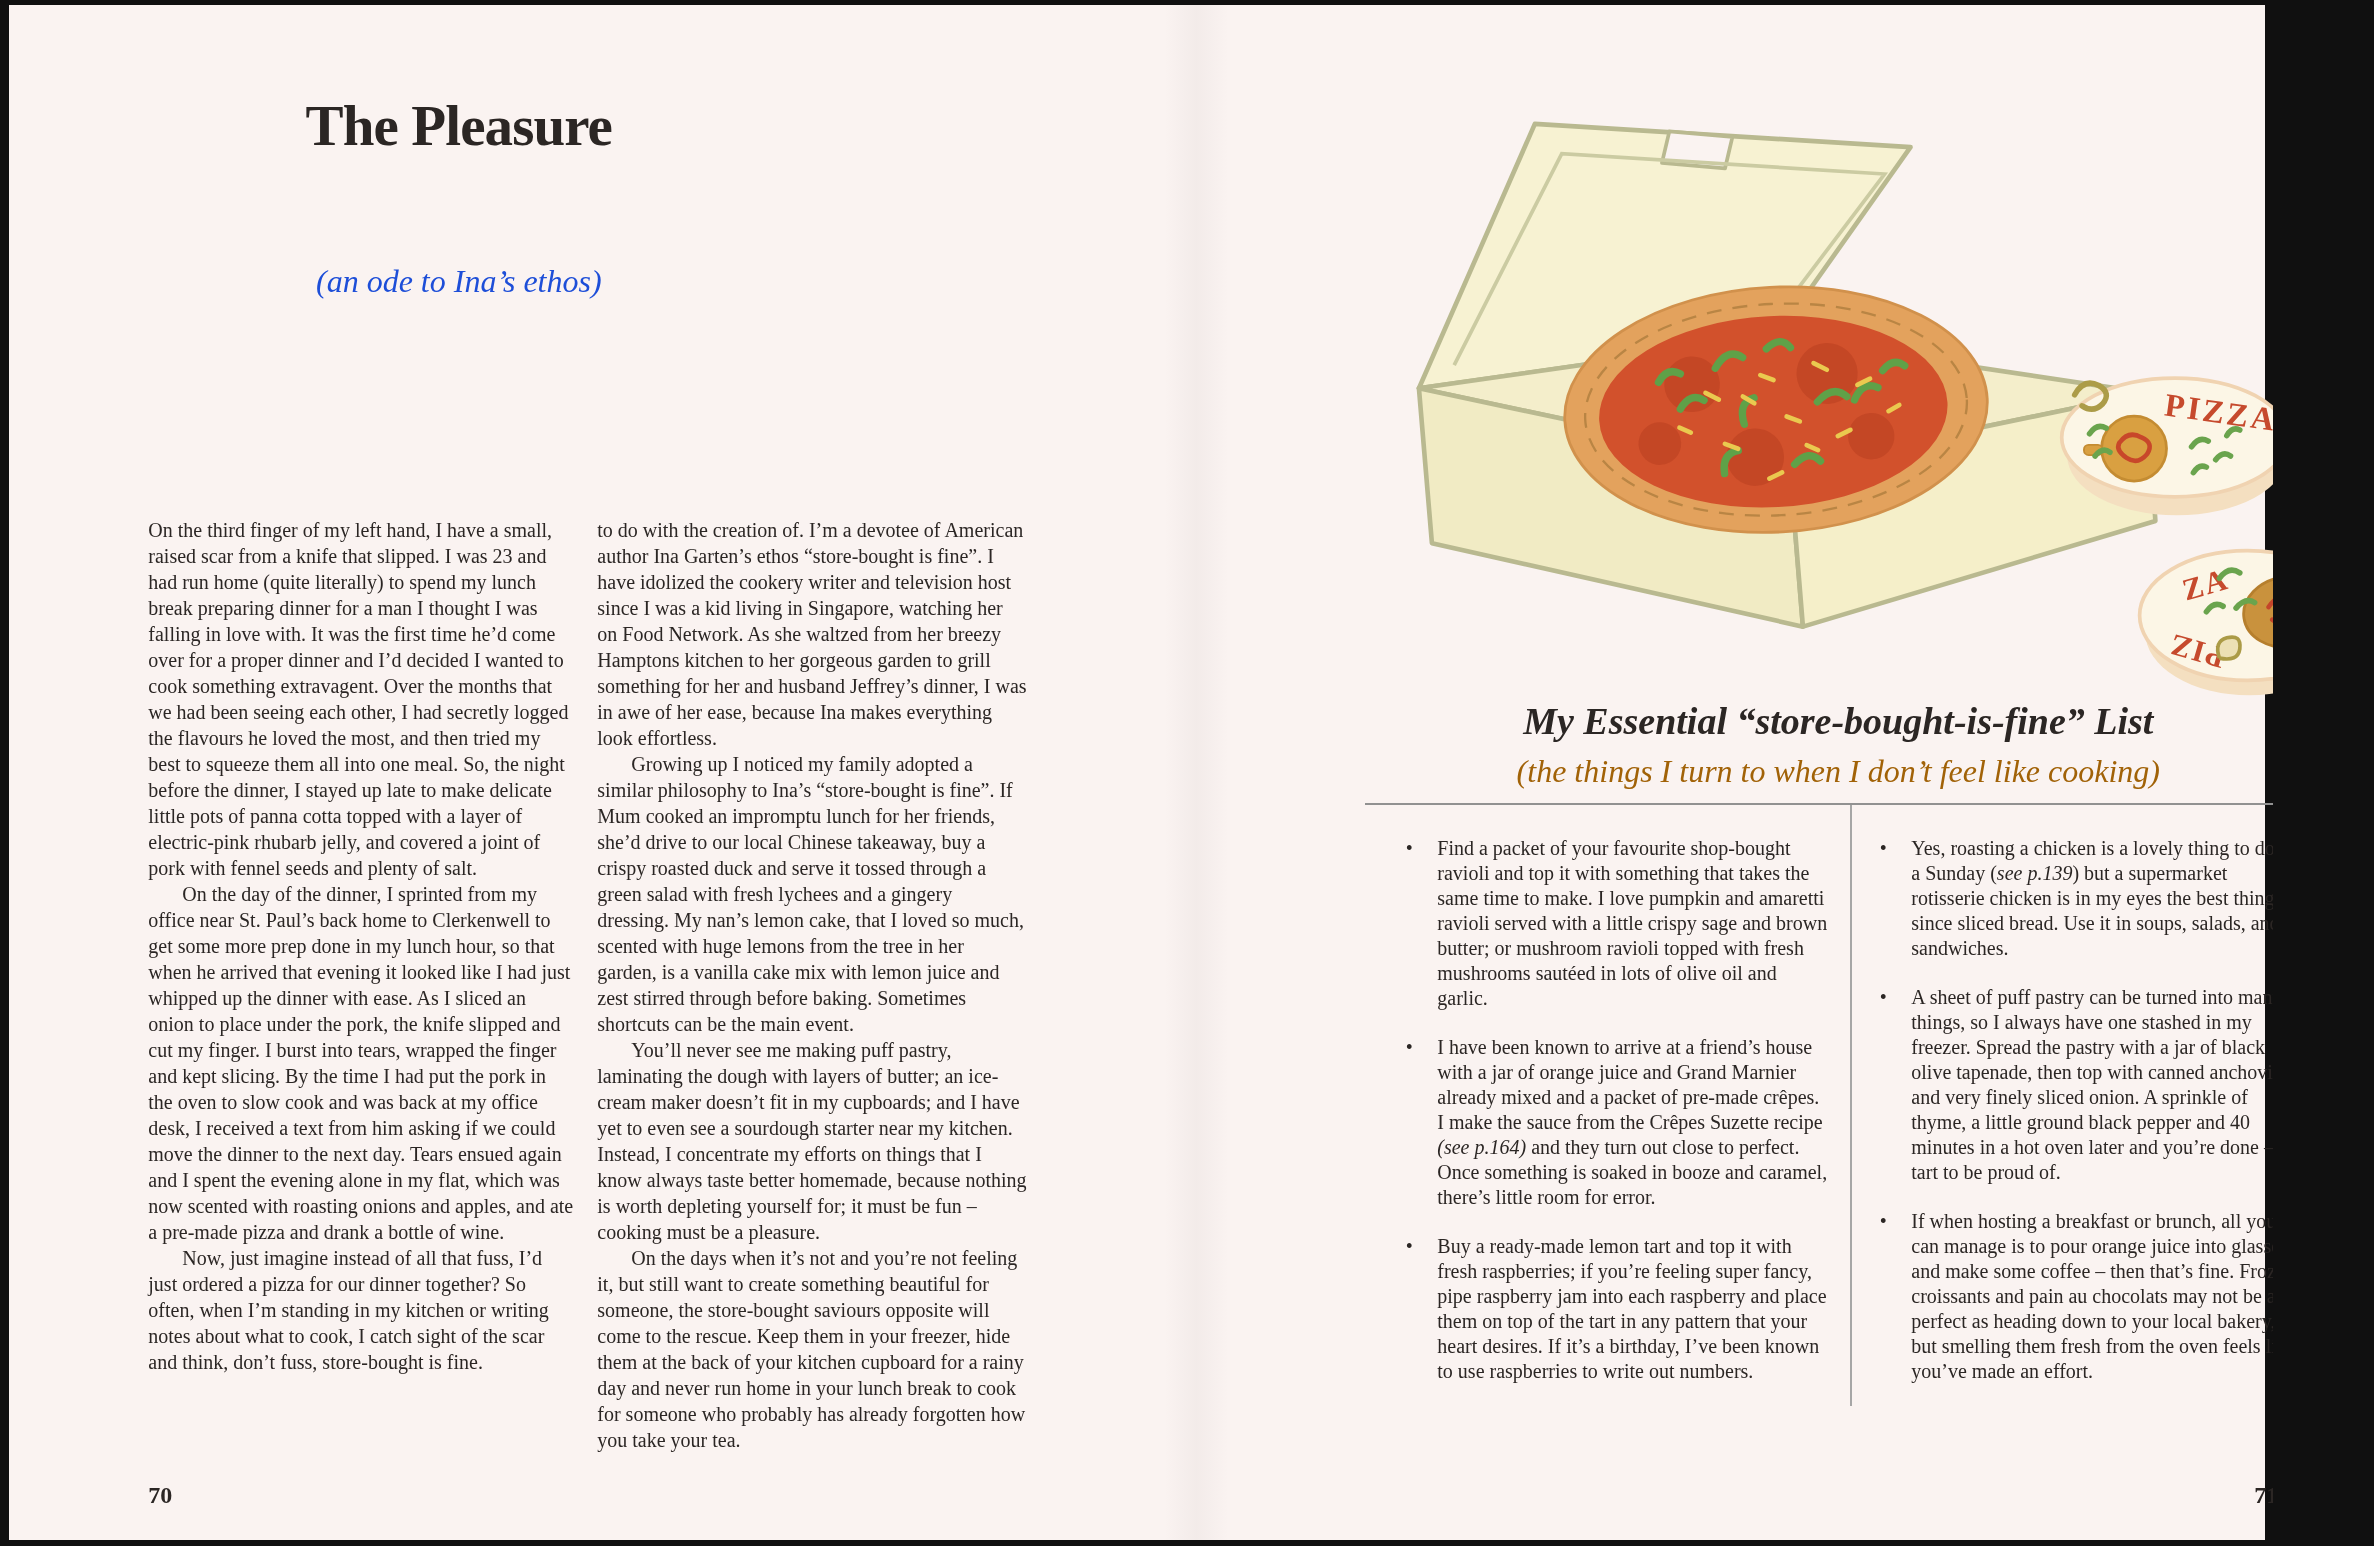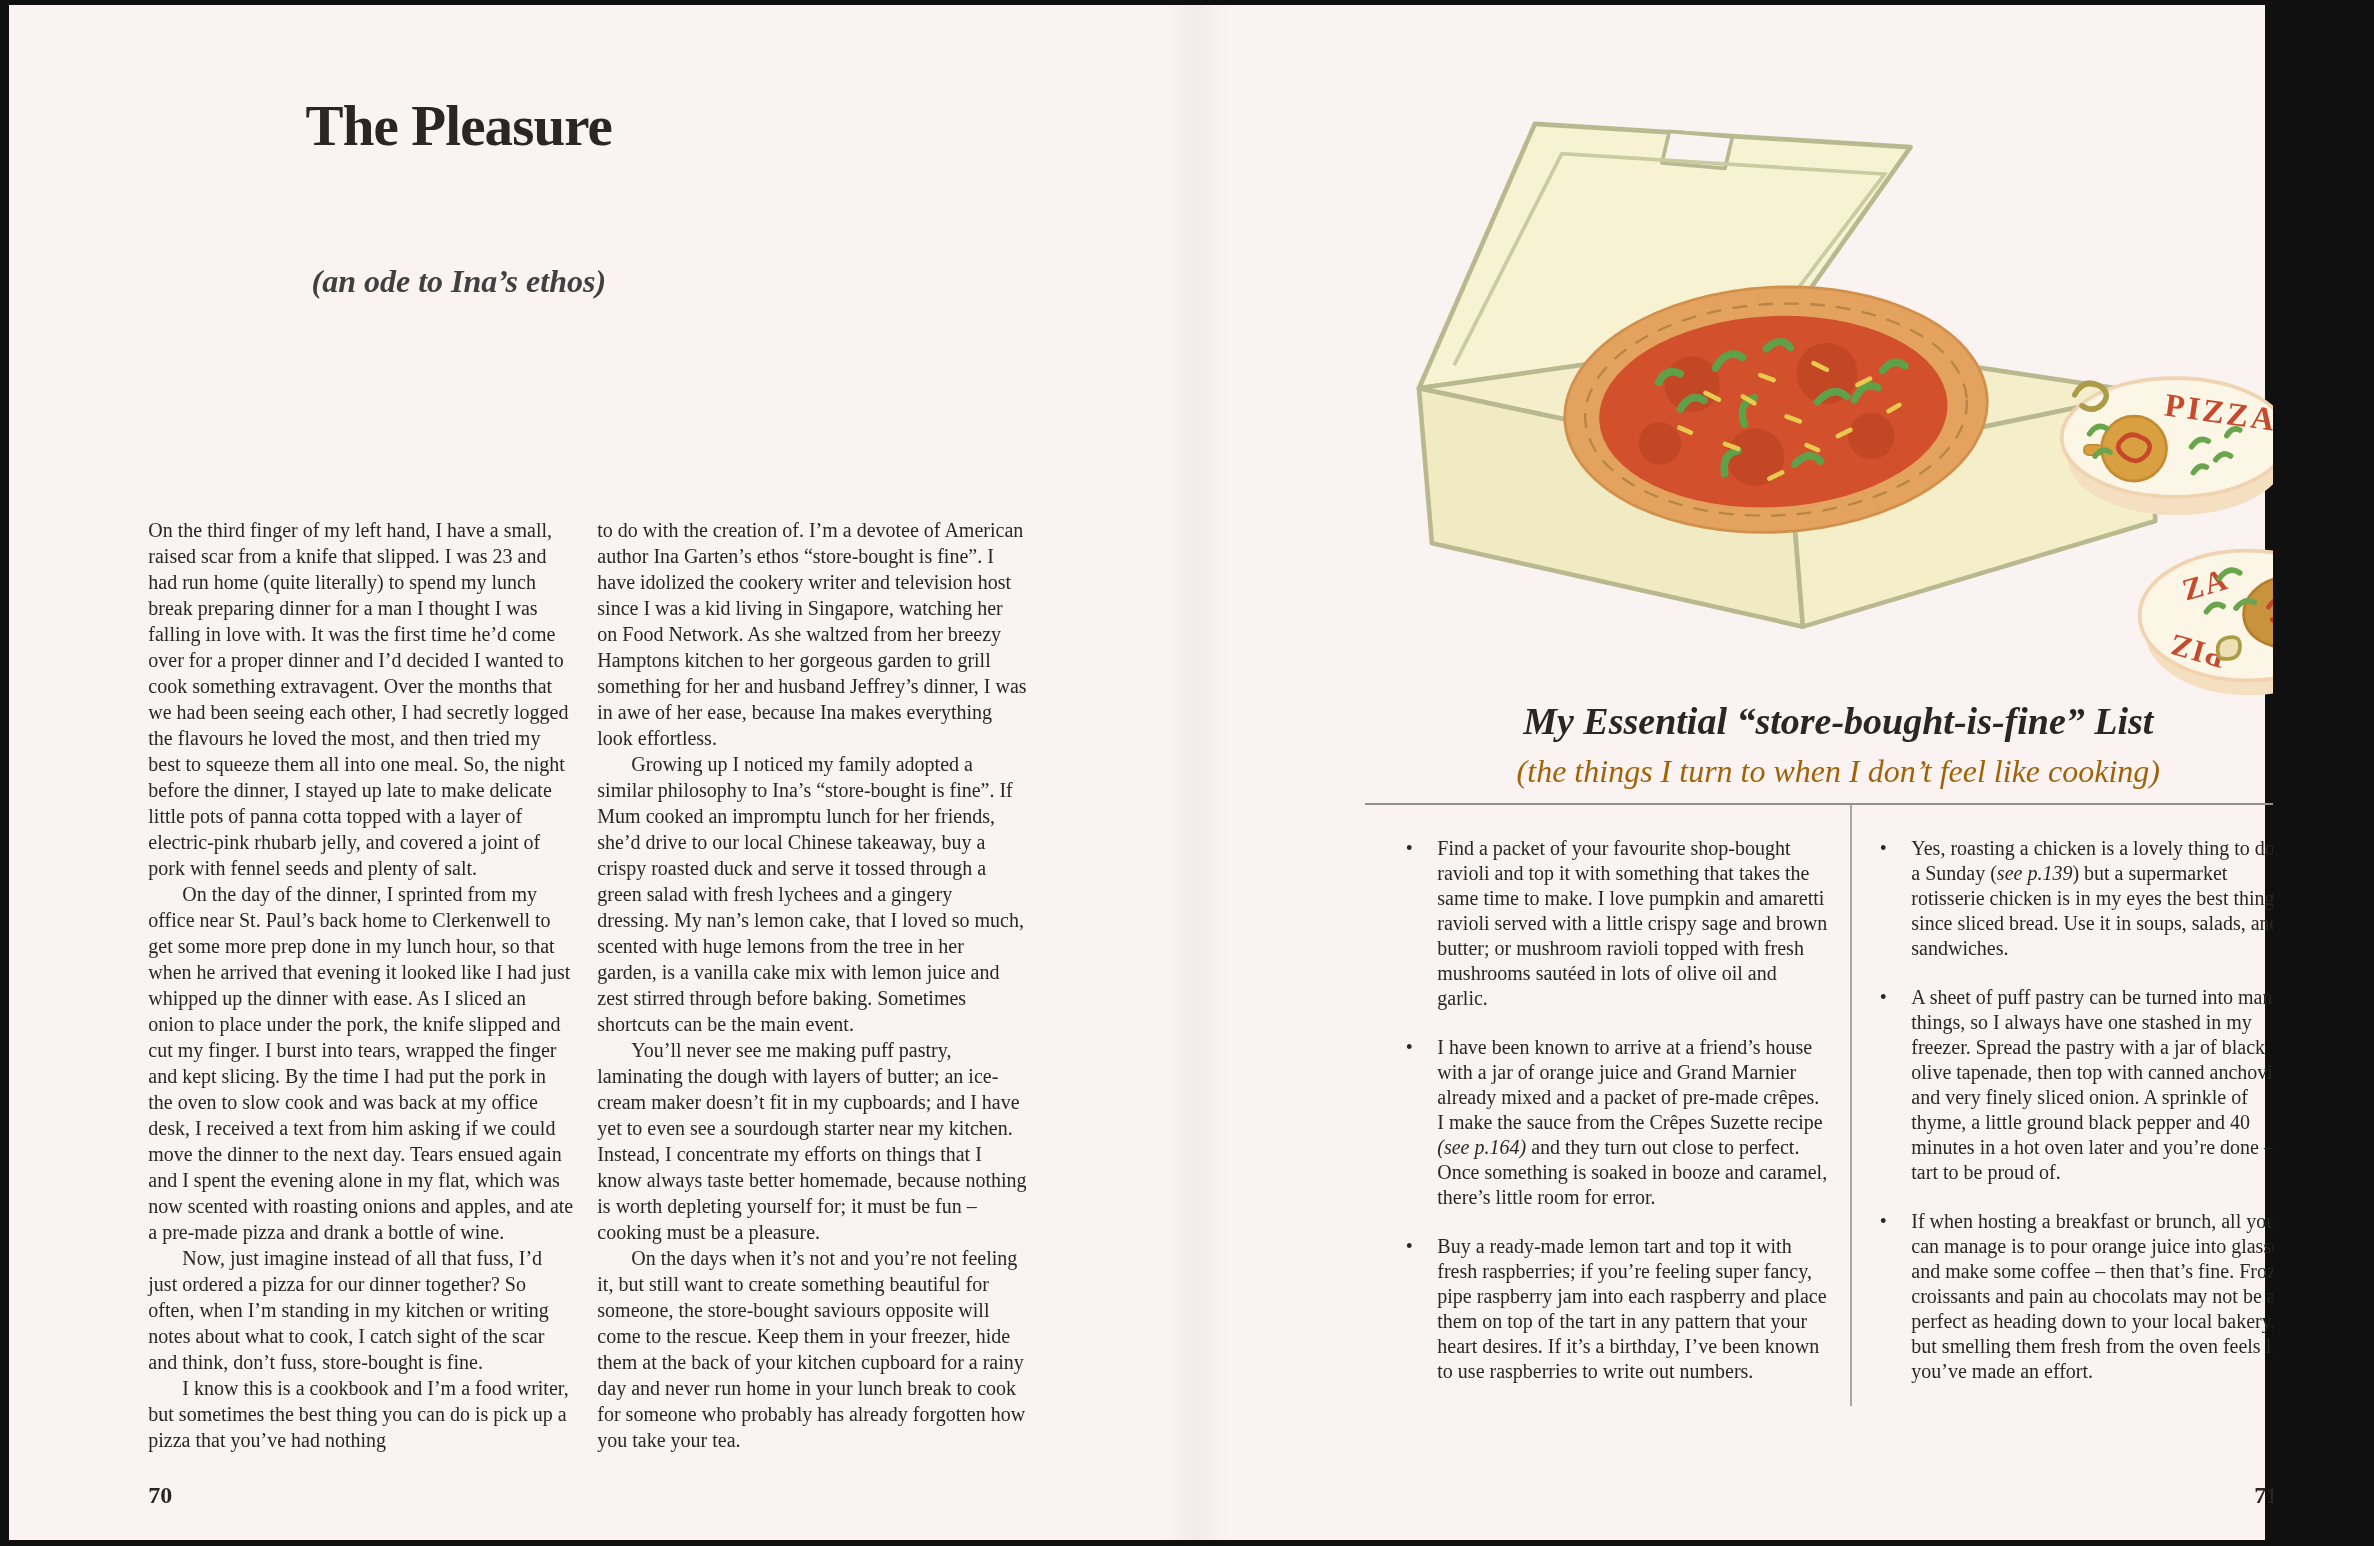--- a/index.html
+++ b/index.html
@@ -5,21 +5,21 @@
   html,body{margin:0;padding:0;background:#101010;}
   #stage{position:relative;width:2273px;height:1546px;background:#101010;overflow:hidden;
          font-family:"Liberation Serif", serif;color:#2b2624;}
   .spread{position:absolute;left:9.3px;right:8.3px;top:4.6px;bottom:5.6px;background:#faf3f1;}
   .gutter{position:absolute;left:1155px;top:0;width:65px;height:100%;
           background:linear-gradient(to right, rgba(0,0,0,0) 0%, rgba(61,40,40,0.04) 50%, rgba(0,0,0,0) 100%);}
   
   .chapter-title{position:absolute;left:148px;top:82px;width:603px;text-align:center;
                  font-weight:bold;font-size:57px;line-height:78px;letter-spacing:-0.9px;margin:0;color:#2b2624;}
   .chapter-sub{position:absolute;left:148px;top:258px;width:603px;text-align:center;
-               font-style:italic;font-size:32px;color:#404040;font-weight:bold;}
+               font-style:italic;font-size:32px;color:#1d4ed8;}
   .col{position:absolute;top:512px;font-size:20px;line-height:26px;text-align:left;}
   .col p{margin:0;}
   .col p + p{text-indent:1.7em;}
   .col1{left:139px;width:425px;}
   .col2{left:588px;width:430px;}
   .pagenum{position:absolute;top:1469px;font-weight:bold;font-size:24px;margin-top:8px;}
   .pagenum.pn-left{left:139px;}
   .pagenum.pn-right{left:2245px;}
   
   .illustration{position:absolute;left:1345px;top:54px;width:1011px;height:640px;}
@@ -45,21 +45,20 @@
     <div class="gutter"></div>
 
     <section>
       <h1 class="chapter-title"><span>The Pleasure</span><br></h1>
       <div class="chapter-sub">(an ode to Ina’s ethos)</div>
 
       <div class="col col1">
           <p>On the third finger of my left hand, I have a small, raised scar from a knife that slipped. I was 23 and had run home (quite literally) to spend my lunch break preparing dinner for a man I thought I was falling in love with. It was the first time he’d come over for a proper dinner and I’d decided I wanted to cook something extravagent. Over the months that we had been seeing each other, I had secretly logged the flavours he loved the most, and then tried my best to squeeze them all into one meal. So, the night before the dinner, I stayed up late to make delicate little pots of panna cotta topped with a layer of electric-pink rhubarb jelly, and covered a joint of pork with fennel seeds and plenty of salt.</p>
           <p>On the day of the dinner, I sprinted from my office near St. Paul’s back home to Clerkenwell to get some more prep done in my lunch hour, so that when he arrived that evening it looked like I had just whipped up the dinner with ease. As I sliced an onion to place under the pork, the knife slipped and cut my finger. I burst into tears, wrapped the finger and kept slicing. By the time I had put the pork in the oven to slow cook and was back at my office desk, I received a text from him asking if we could move the dinner to the next day. Tears ensued again and I spent the evening alone in my flat, which was now scented with roasting onions and apples, and ate a pre-made pizza and drank a bottle of wine.</p>
           <p>Now, just imagine instead of all that fuss, I’d just ordered a pizza for our dinner together? So often, when I’m standing in my kitchen or writing notes about what to cook, I catch sight of the scar and think, don’t fuss, store-bought is fine.</p>
-          <p>I know this is a cookbook and I’m a food writer, but sometimes the best thing you can do is pick up a pizza that you’ve had nothing</p>
         </div>
       <div class="col col2">
           <p>to do with the creation of. I’m a devotee of American author Ina Garten’s ethos “store-bought is fine”. I have idolized the cookery writer and television host since I was a kid living in Singapore, watching her on Food Network. As she waltzed from her breezy Hamptons kitchen to her gorgeous garden to grill something for her and husband Jeffrey’s dinner, I was in awe of her ease, because Ina makes everything look effortless.</p>
           <p>Growing up I noticed my family adopted a similar philosophy to Ina’s “store-bought is fine”. If Mum cooked an impromptu lunch for her friends, she’d drive to our local Chinese takeaway, buy a crispy roasted duck and serve it tossed through a green salad with fresh lychees and a gingery dressing. My nan’s lemon cake, that I loved so much, scented with huge lemons from the tree in her garden, is a vanilla cake mix with lemon juice and zest stirred through before baking. Sometimes shortcuts can be the main event.</p>
           <p>You’ll never see me making puff pastry, laminating the dough with layers of butter; an ice-cream maker doesn’t fit in my cupboards; and I have yet to even see a sourdough starter near my kitchen. Instead, I concentrate my efforts on things that I know always taste better homemade, because nothing is worth depleting yourself for; it must be fun – cooking must be a pleasure.</p>
           <p>On the days when it’s not and you’re not feeling it, but still want to create something beautiful for someone, the store-bought saviours opposite will come to the rescue. Keep them in your freezer, hide them at the back of your kitchen cupboard for a rainy day and never run home in your lunch break to cook for someone who probably has already forgotten how you take your tea.</p>
         </div>
 
       <div class="pagenum pn-left">70</div>
     </section>

